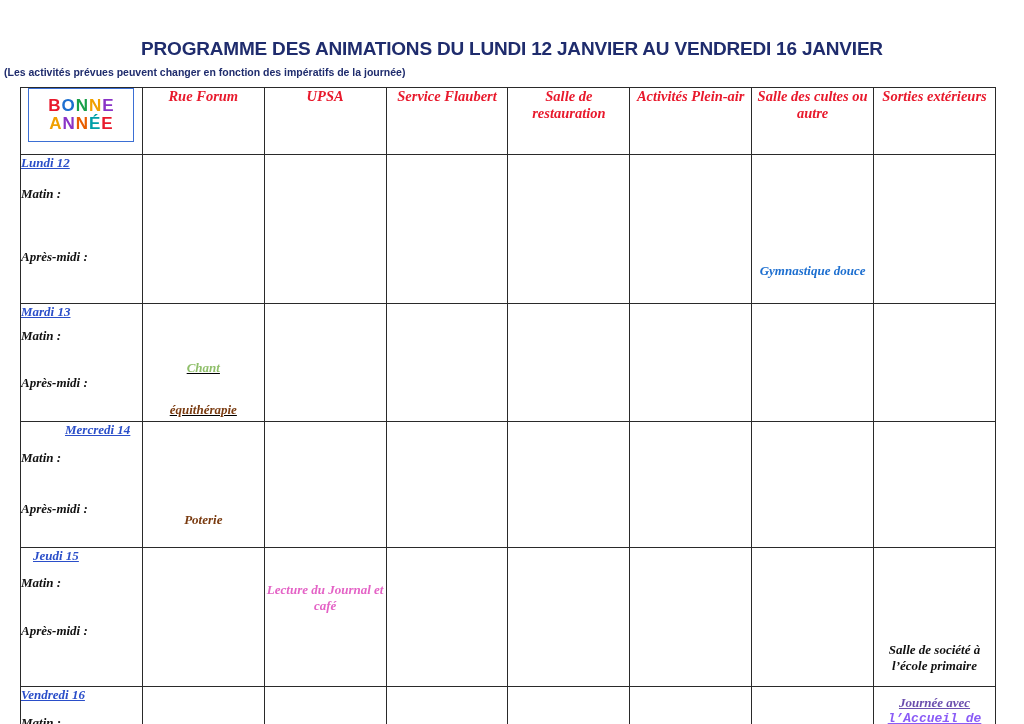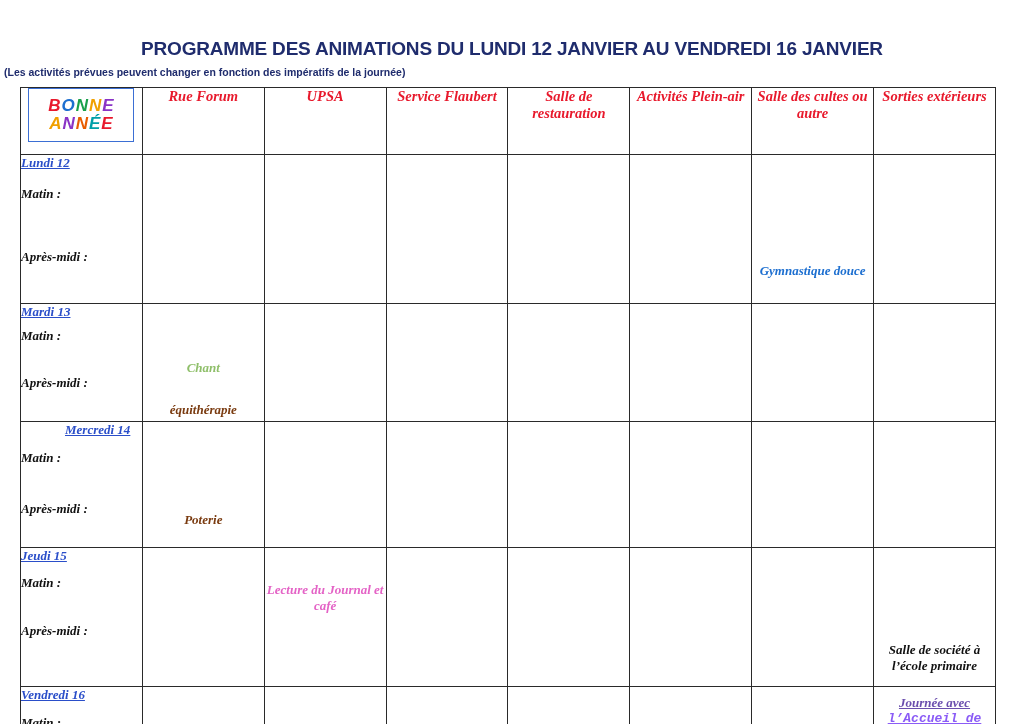--- a/index.html
+++ b/index.html
@@ -80,21 +80,21 @@
     background: #ffffff;
   }
   .logo-line {
     font-family: "Liberation Sans", sans-serif;
     font-weight: bold;
     font-size: 17px;
     letter-spacing: 1px;
     line-height: 1.05;
     white-space: nowrap;
   }
-  .logo-line span { display: inline-block; font-style: italic; }
+  .logo-line span { display: inline-block; }
   
   .c1 { color: #e8192c; }
   .c2 { color: #1d6fd0; }
   .c3 { color: #19a04a; }
   .c4 { color: #f0a000; }
   .c5 { color: #8a33c6; }
   .c6 { color: #e85d00; }
   .c7 { color: #00a0a8; }
 
   
@@ -199,21 +199,21 @@
       <td class="cell" style="color:#1d6fd0; vertical-align:bottom; padding-bottom:24px;">Gymnastique douce</td>
       <td class="cell"></td>
     </tr>
 
     <tr class="r-mardi">
       <td class="daycell">
         <span class="dayname" style="margin-bottom:8px;">Mardi 13</span>
         <span class="slot" style="margin-bottom:31px;">Matin :</span>
         <span class="slot">Après-midi :</span>
       </td>
-      <td class="cell" style="vertical-align:top; padding-top:15px;">
+      <td class="cell" style="vertical-align:top; padding-top:15px;text-decoration:underline;">
         <span class="cell-inner" style="color:#8fbf6a; display:block; margin-top:41px;">Chant</span>
         <span class="cell-inner" style="color:#7a3b10; display:block; margin-top:26px;">équithérapie</span>
       </td>
       <td class="cell"></td>
       <td class="cell"></td>
       <td class="cell"></td>
       <td class="cell"></td>
       <td class="cell"></td>
       <td class="cell"></td>
     </tr>
@@ -228,21 +228,21 @@
       <td class="cell"></td>
       <td class="cell"></td>
       <td class="cell"></td>
       <td class="cell"></td>
       <td class="cell"></td>
       <td class="cell"></td>
     </tr>
 
     <tr class="r-jeudi">
       <td class="daycell">
-        <span class="dayname" style="margin-bottom:11px;">Jeudi 15</span>
+        <span class="dayname" style="margin-bottom:11px;margin-left:12px;">Jeudi 15</span>
         <span class="slot" style="margin-bottom:32px;">Matin :</span>
         <span class="slot">Après-midi :</span>
       </td>
       <td class="cell"></td>
       <td class="cell" style="color:#e463c6; vertical-align:top; padding-top:34px;">Lecture du Journal et café</td>
       <td class="cell"></td>
       <td class="cell"></td>
       <td class="cell"></td>
       <td class="cell"></td>
       <td class="cell" style="color:#111111; vertical-align:bottom; padding-bottom:12px;">Salle de société à l’école primaire</td>

